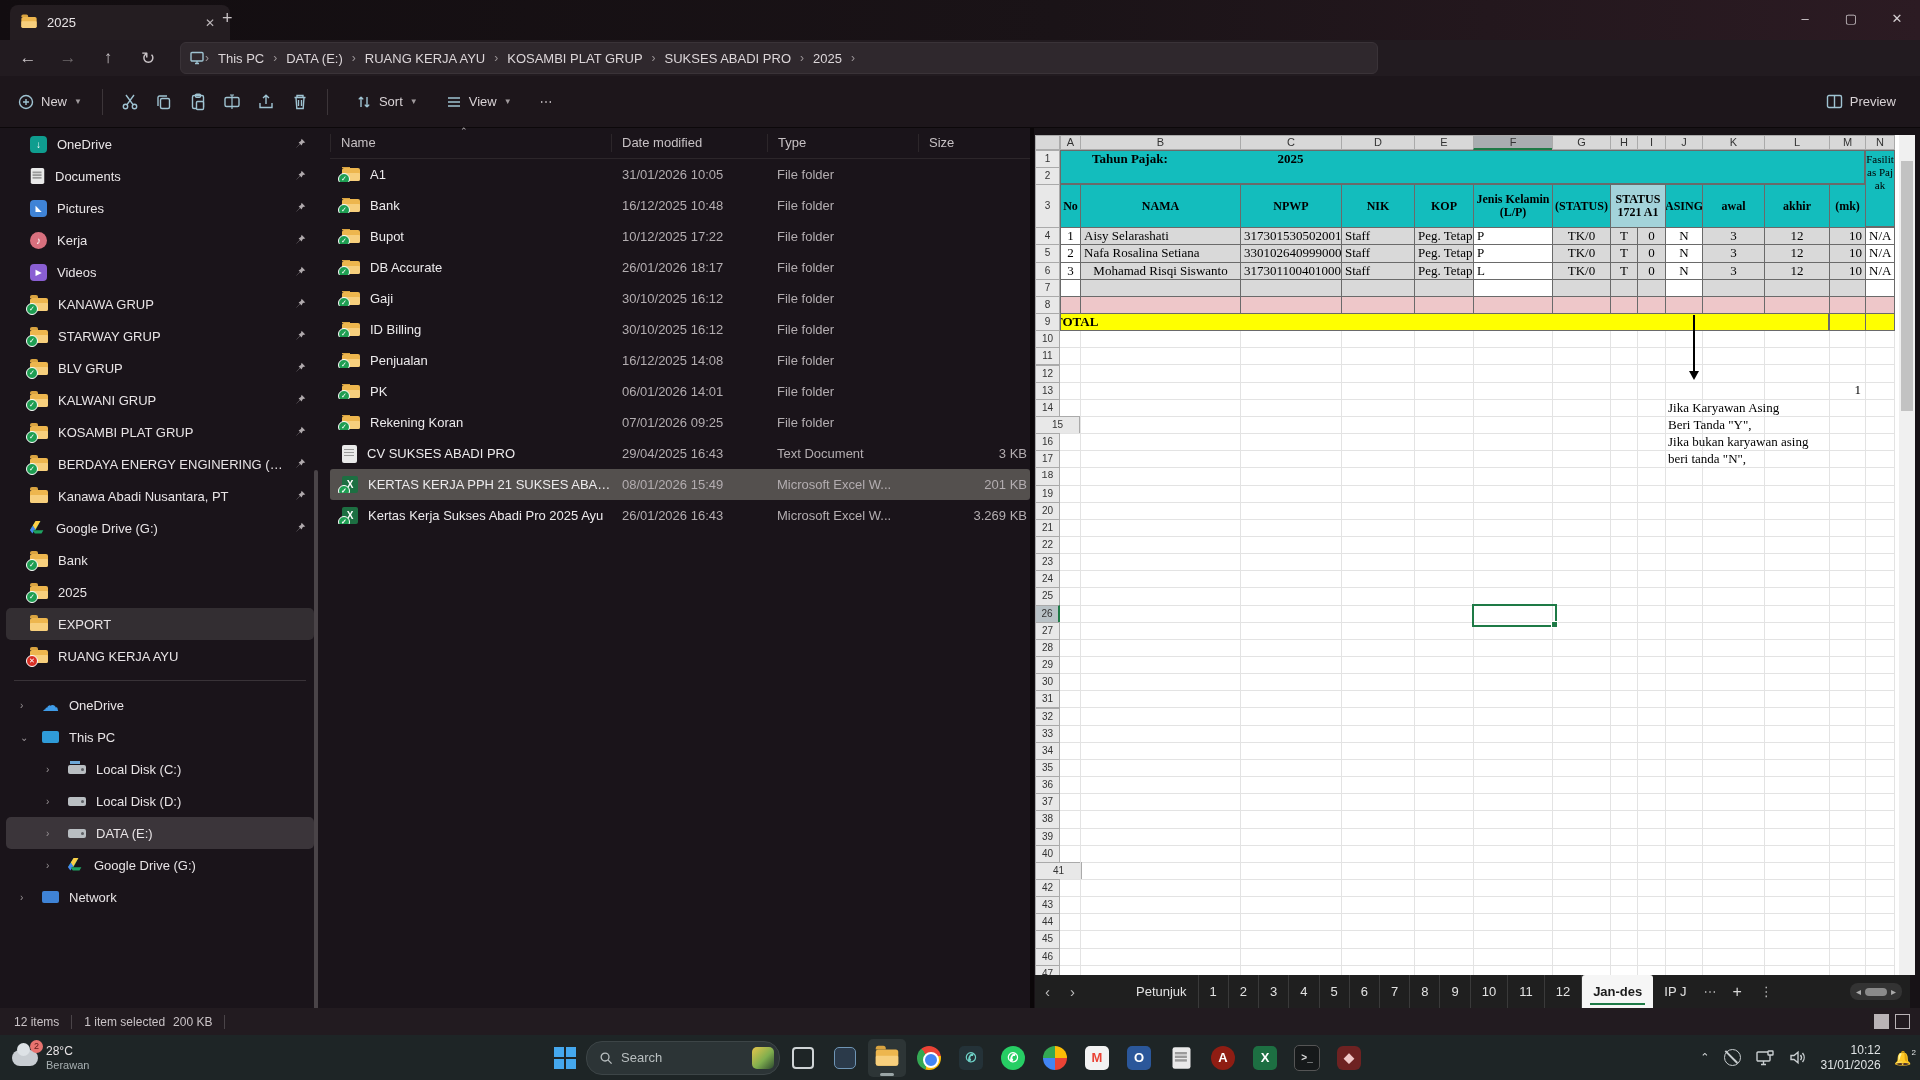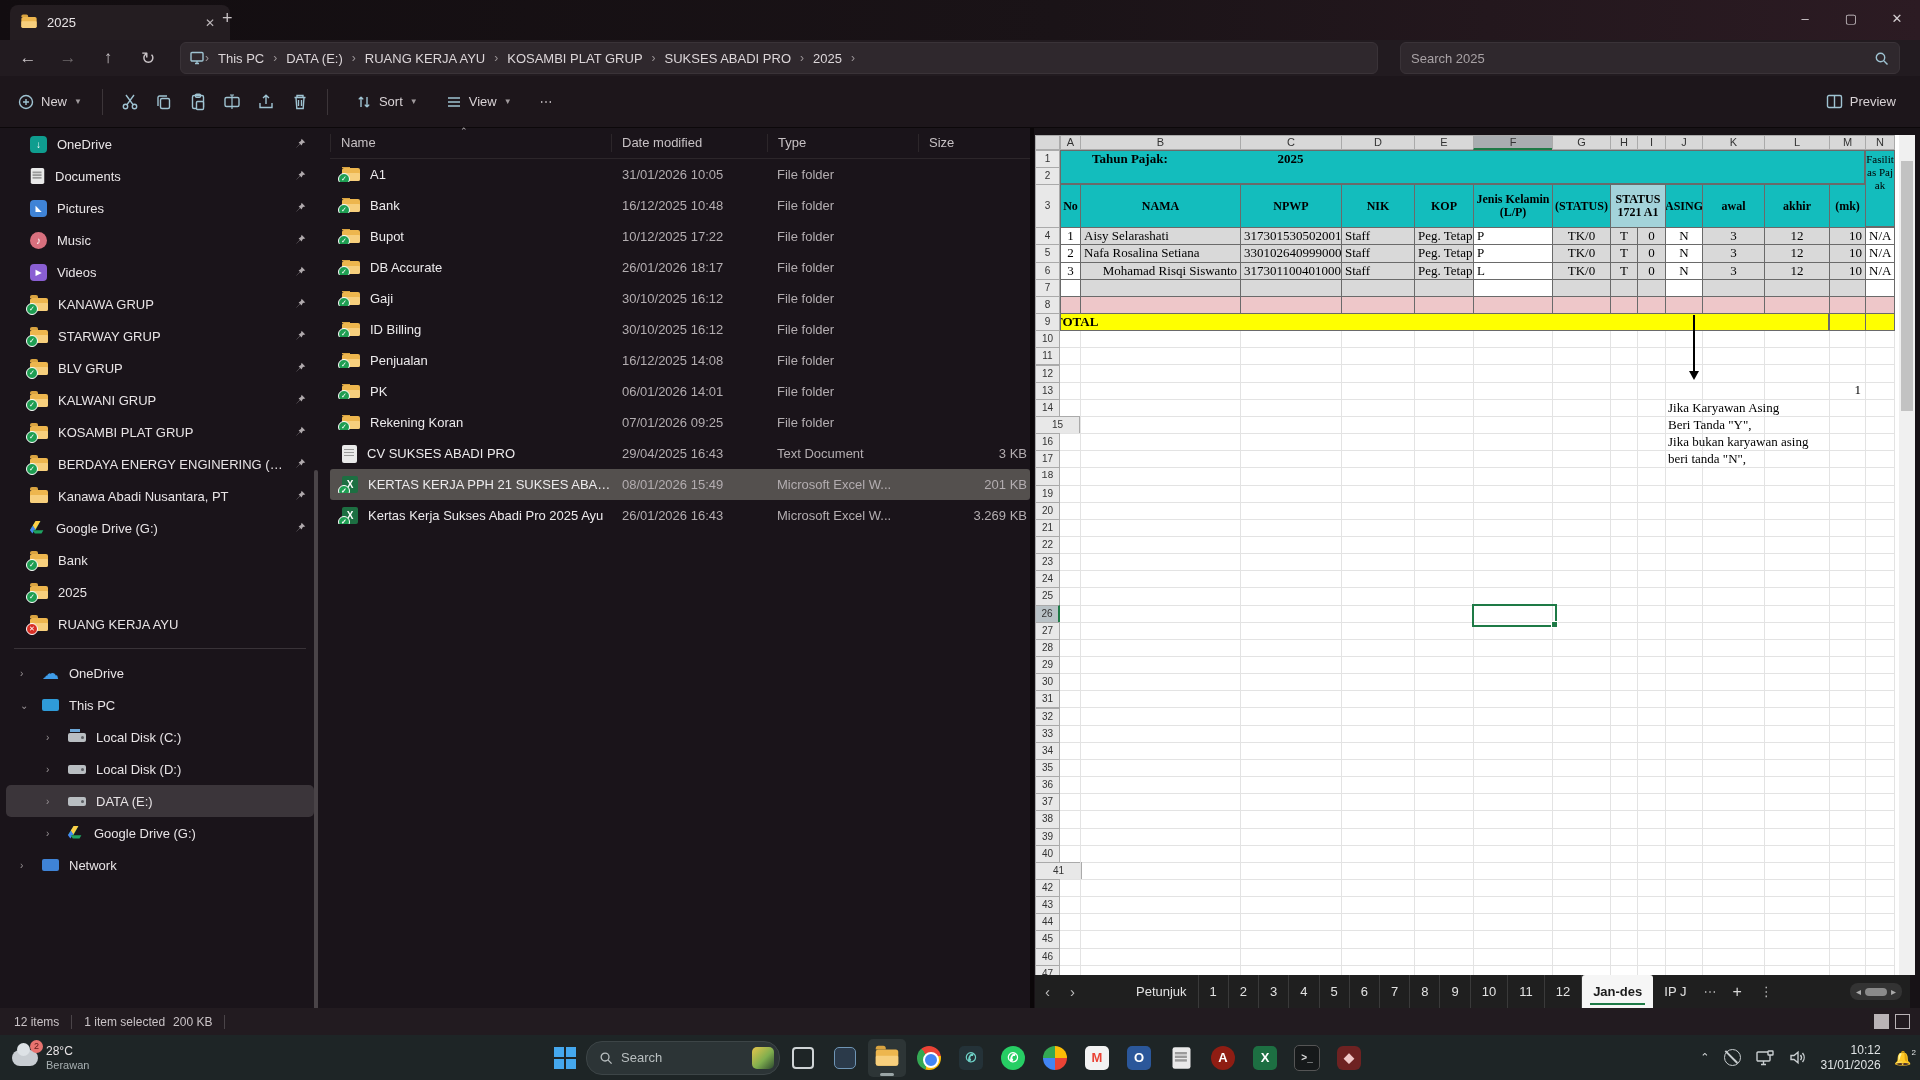--- a/index.html
+++ b/index.html
@@ -158,27 +158,20 @@
           <span class="crumb">RUANG KERJA AYU</span>
           <span class="crumb-sep">›</span>
           <span class="crumb">KOSAMBI PLAT GRUP</span>
           <span class="crumb-sep">›</span>
           <span class="crumb">SUKSES ABADI PRO</span>
           <span class="crumb-sep">›</span>
           <span class="crumb">2025</span>
           <span class="crumb-sep">›</span>
         </span>
     </div>
-    <div class="searchbox">
-      <span>Search 2025</span>
-      <svg class="ic mag" width="15" height="15" viewBox="0 0 15 15">
-        <circle cx="6.5" cy="6.5" r="4.2"></circle>
-          <path d="M9.8 9.8L13.5 13.5"></path>
-        </svg>
-    </div>
   </div>
 
   <div class="abs toolbar">
     <div class="tbtn">
       <svg class="ic" width="16" height="16" viewBox="0 0 16 16">
         <circle cx="8" cy="8" r="6.5"></circle>
           <path d="M8 5v6M5 8h6"></path>
         </svg>
       <span>New</span>
       <span class="carup" style="font-size:8px">▼</span>
@@ -262,21 +255,21 @@
       </div>
       <div class="sitem">
         <span class="sq" style="background: rgb(63, 131, 214); font-size: 8px;">◣</span>
         <span style="overflow: hidden; text-overflow: ellipsis;">Pictures</span>
         <span class="pin"><svg width="11" height="11" viewBox="0 0 12 12">
             <path fill="#b0aaad" d="M7.2.8l4 4-2.6.7-1.5 2.6L5.6 6.6 1.5 10.7l-.2-.2 4.1-4.1L3.9 4.9 6.5 3.4z"></path>
           </svg></span>
       </div>
       <div class="sitem">
         <span class="sq circ" style="background: rgb(216, 112, 126);">♪</span>
-        <span style="overflow: hidden; text-overflow: ellipsis;">Music</span>
+        <span style="overflow: hidden; text-overflow: ellipsis;">Kerja</span>
         <span class="pin"><svg width="11" height="11" viewBox="0 0 12 12">
             <path fill="#b0aaad" d="M7.2.8l4 4-2.6.7-1.5 2.6L5.6 6.6 1.5 10.7l-.2-.2 4.1-4.1L3.9 4.9 6.5 3.4z"></path>
           </svg></span>
       </div>
       <div class="sitem">
         <span class="sq" style="background: rgb(138, 95, 211); font-size: 8px;">▶</span>
         <span style="overflow: hidden; text-overflow: ellipsis;">Videos</span>
         <span class="pin"><svg width="11" height="11" viewBox="0 0 12 12">
             <path fill="#b0aaad" d="M7.2.8l4 4-2.6.7-1.5 2.6L5.6 6.6 1.5 10.7l-.2-.2 4.1-4.1L3.9 4.9 6.5 3.4z"></path>
           </svg></span>
@@ -359,20 +352,24 @@
         <span class="fldr">
           <span class="badge">✓</span>
         </span>
         <span style="overflow: hidden; text-overflow: ellipsis;">Bank</span>
       </div>
       <div class="sitem">
         <span class="fldr">
           <span class="badge">✓</span>
         </span>
         <span style="overflow: hidden; text-overflow: ellipsis;">2025</span>
+      </div>
+      <div class="sitem hov">
+        <span class="fldr"></span>
+        <span style="overflow: hidden; text-overflow: ellipsis;">EXPORT</span>
       </div>
       <div class="sitem">
         <span class="fldr">
           <span class="badge err">✕</span>
         </span>
         <span style="overflow: hidden; text-overflow: ellipsis;">RUANG KERJA AYU</span>
       </div>
       <div class="ssep"></div>
       <div class="sitem" style="padding-left: 14px;">
         <span class="chev">›</span>
@@ -1191,21 +1188,21 @@
         <div class="cell" style="left: 438px; top: 109.45px; width: 80px; height: 18.15px; background: rgb(255, 255, 255); border: 1px solid rgb(106, 106, 106); text-align: left; padding: 0px 3px; line-height: 15.15px;">P</div>
         <div class="cell" style="left: 517px; top: 109.45px; width: 59px; height: 18.15px; background: rgb(217, 217, 217); border: 1px solid rgb(106, 106, 106); text-align: center; padding: 0px 3px; line-height: 15.15px;">TK/0</div>
         <div class="cell" style="left: 575px; top: 109.45px; width: 28px; height: 18.15px; background: rgb(217, 217, 217); border: 1px solid rgb(106, 106, 106); text-align: center; padding: 0px 3px; line-height: 15.15px;">T</div>
         <div class="cell" style="left: 602px; top: 109.45px; width: 29px; height: 18.15px; background: rgb(217, 217, 217); border: 1px solid rgb(106, 106, 106); text-align: center; padding: 0px 3px; line-height: 15.15px;">0</div>
         <div class="cell" style="left: 630px; top: 109.45px; width: 38px; height: 18.15px; background: rgb(255, 255, 255); border: 1px solid rgb(106, 106, 106); text-align: center; padding: 0px 3px; line-height: 15.15px;">N</div>
         <div class="cell" style="left: 667px; top: 109.45px; width: 63px; height: 18.15px; background: rgb(217, 217, 217); border: 1px solid rgb(106, 106, 106); text-align: center; padding: 0px 3px; line-height: 15.15px;">3</div>
         <div class="cell" style="left: 729px; top: 109.45px; width: 66px; height: 18.15px; background: rgb(217, 217, 217); border: 1px solid rgb(106, 106, 106); text-align: center; padding: 0px 3px; line-height: 15.15px;">12</div>
         <div class="cell" style="left: 794px; top: 109.45px; width: 37px; height: 18.15px; background: rgb(217, 217, 217); border: 1px solid rgb(106, 106, 106); text-align: right; padding: 0px 3px; line-height: 15.15px;">10</div>
         <div class="cell" style="left: 830px; top: 109.45px; width: 30px; height: 18.15px; background: rgb(255, 255, 255); border: 1px solid rgb(106, 106, 106); text-align: center; padding: 0px 3px; line-height: 15.15px;">N/A</div>
         <div class="cell" style="left: 25px; top: 126.6px; width: 21px; height: 18.15px; background: rgb(255, 255, 255); border: 1px solid rgb(106, 106, 106); text-align: center; padding: 0px 3px; line-height: 15.15px;">3</div>
-        <div class="cell" style="left: 45px; top: 126.6px; width: 161px; height: 18.15px; background: rgb(217, 217, 217); border: 1px solid rgb(106, 106, 106); text-align: right; padding: 0px 3px; line-height: 15.15px;">Mohamad Risqi Siswanto</div>
+        <div class="cell" style="left: 45px; top: 126.6px; width: 161px; height: 18.15px; background: rgb(217, 217, 217); border: 1px solid rgb(106, 106, 106); text-align: center; padding: 0px 3px; line-height: 15.15px;">Mohamad Risqi Siswanto</div>
         <div class="cell" style="left: 205px; top: 126.6px; width: 102px; height: 18.15px; background: rgb(217, 217, 217); border: 1px solid rgb(106, 106, 106); text-align: left; padding: 0px 3px; line-height: 15.15px;">3173011004010004</div>
         <div class="cell" style="left: 306px; top: 126.6px; width: 74px; height: 18.15px; background: rgb(217, 217, 217); border: 1px solid rgb(106, 106, 106); text-align: left; padding: 0px 3px; line-height: 15.15px;">Staff</div>
         <div class="cell" style="left: 379px; top: 126.6px; width: 60px; height: 18.15px; background: rgb(217, 217, 217); border: 1px solid rgb(106, 106, 106); text-align: left; padding: 0px 3px; line-height: 15.15px;">Peg. Tetap</div>
         <div class="cell" style="left: 438px; top: 126.6px; width: 80px; height: 18.15px; background: rgb(255, 255, 255); border: 1px solid rgb(106, 106, 106); text-align: left; padding: 0px 3px; line-height: 15.15px;">L</div>
         <div class="cell" style="left: 517px; top: 126.6px; width: 59px; height: 18.15px; background: rgb(217, 217, 217); border: 1px solid rgb(106, 106, 106); text-align: center; padding: 0px 3px; line-height: 15.15px;">TK/0</div>
         <div class="cell" style="left: 575px; top: 126.6px; width: 28px; height: 18.15px; background: rgb(217, 217, 217); border: 1px solid rgb(106, 106, 106); text-align: center; padding: 0px 3px; line-height: 15.15px;">T</div>
         <div class="cell" style="left: 602px; top: 126.6px; width: 29px; height: 18.15px; background: rgb(217, 217, 217); border: 1px solid rgb(106, 106, 106); text-align: center; padding: 0px 3px; line-height: 15.15px;">0</div>
         <div class="cell" style="left: 630px; top: 126.6px; width: 38px; height: 18.15px; background: rgb(255, 255, 255); border: 1px solid rgb(106, 106, 106); text-align: center; padding: 0px 3px; line-height: 15.15px;">N</div>
         <div class="cell" style="left: 667px; top: 126.6px; width: 63px; height: 18.15px; background: rgb(217, 217, 217); border: 1px solid rgb(106, 106, 106); text-align: center; padding: 0px 3px; line-height: 15.15px;">3</div>
         <div class="cell" style="left: 729px; top: 126.6px; width: 66px; height: 18.15px; background: rgb(217, 217, 217); border: 1px solid rgb(106, 106, 106); text-align: center; padding: 0px 3px; line-height: 15.15px;">12</div>

